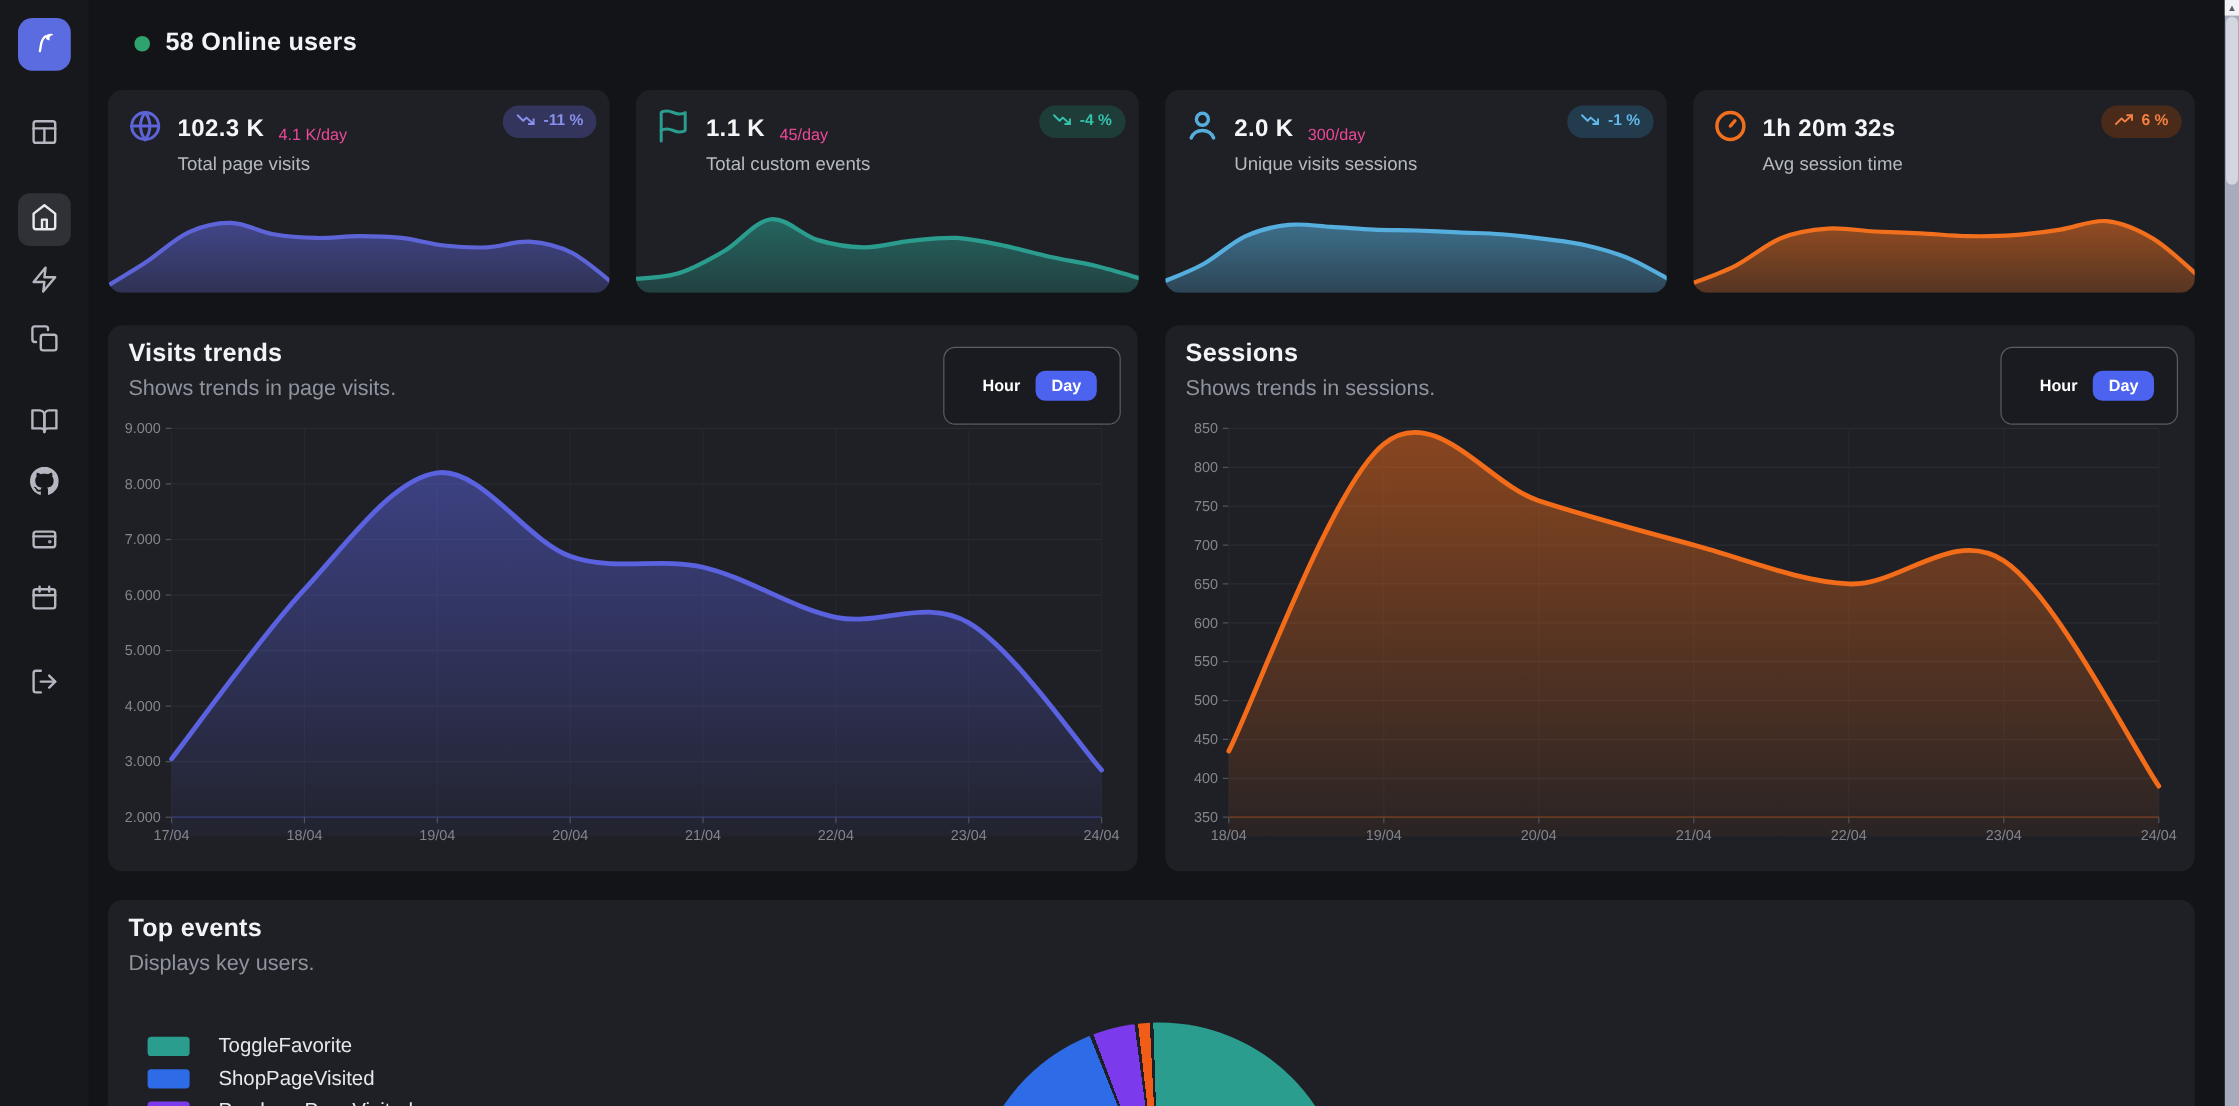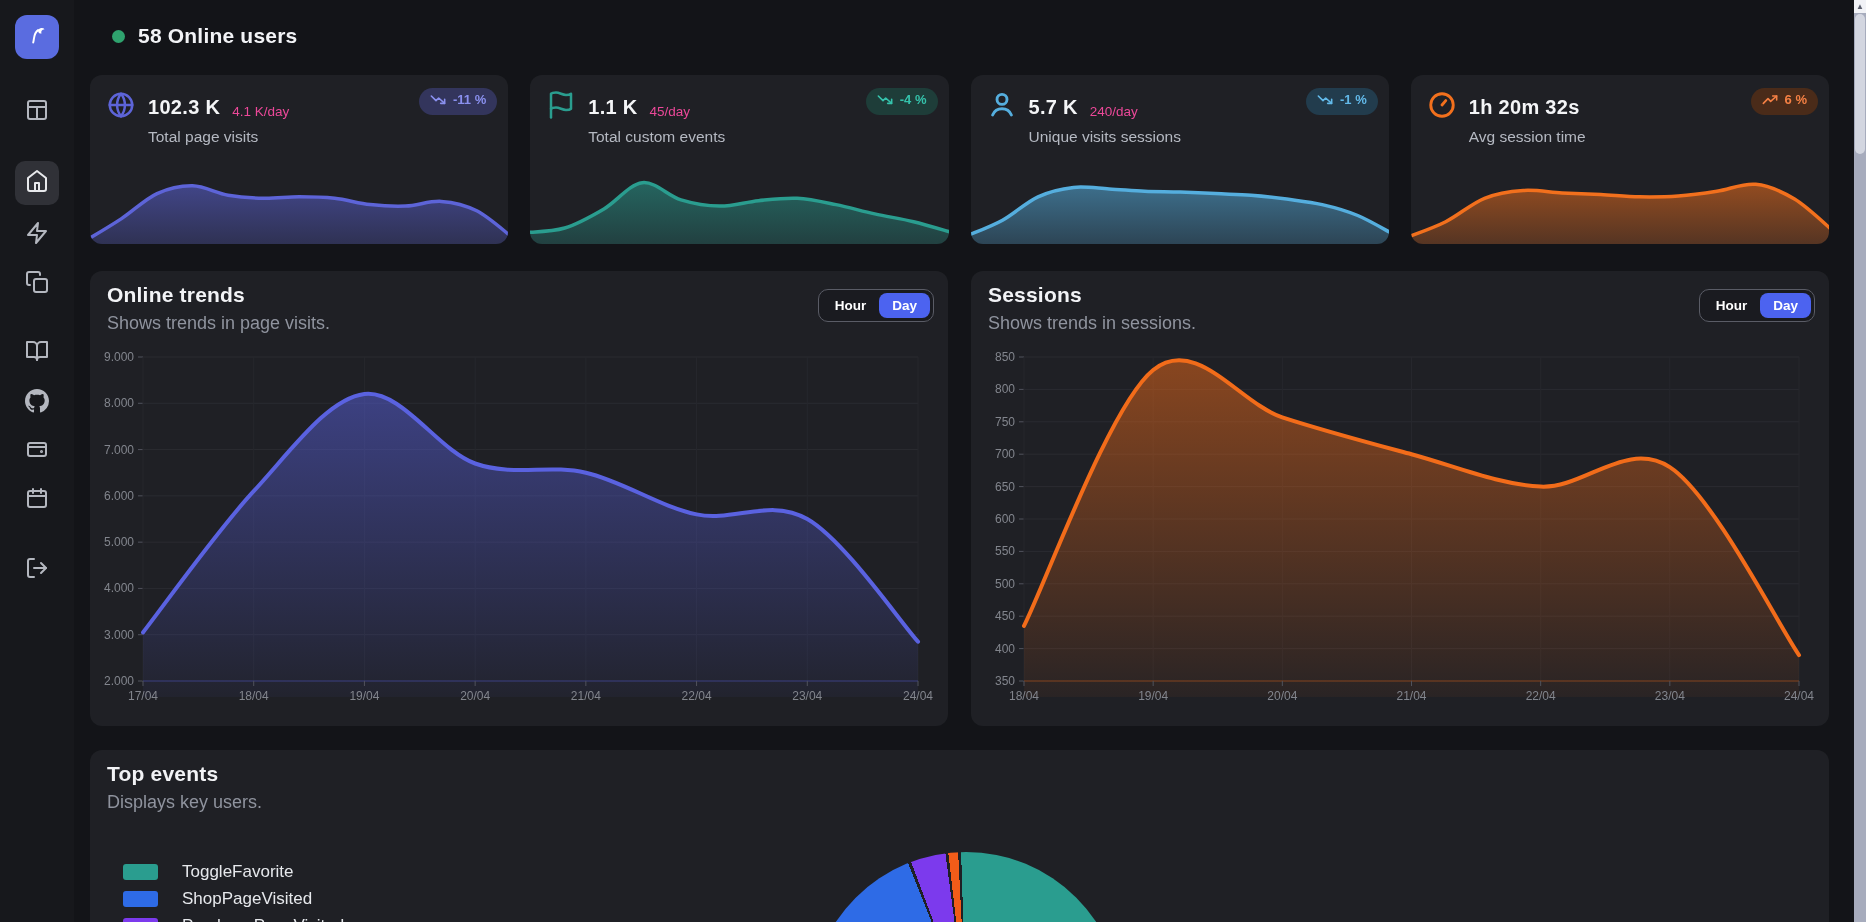--- a/index.html
+++ b/index.html
@@ -34,21 +34,21 @@
     padding:4px 11px;border-radius:14px;font-size:13px;font-weight:600;}
   .badge svg{width:16px;height:16px;}
   .spark{position:absolute;left:0;right:0;bottom:0;height:88px;}
   .spark svg{width:100%;height:88px;display:block;}
   
   .charts-row{position:absolute;left:90px;top:271px;width:1739px;display:flex;gap:23px;}
   .panel{flex:1;height:455px;background:#1f2025;border-radius:12px;position:relative;}
   .panel-title{position:absolute;left:17px;top:12px;color:#f2f3f6;font-size:21px;font-weight:700;letter-spacing:.2px;}
   .panel-sub{position:absolute;left:17px;top:42px;color:#8f939e;font-size:18px;}
   .toggle{position:absolute;top:18px;right:14px;border:1.5px solid #5a5c66;border-radius:10px;
-    padding:3px;display:flex;align-items:center;background:#1a1b20;}
+    padding:19px;display:flex;align-items:center;background:#1a1b20;}
   .toggle-opt{padding:5px 13px;font-size:13.5px;font-weight:700;color:#ffffff;border-radius:8px;cursor:pointer;}
   .toggle-opt.active{background:#4c63f0;}
   .chart-wrap{position:absolute;left:10px;top:68px;width:838px;height:386px;}
   .chart-wrap svg{width:838px;height:386px;display:block;}
   
   .top-panel{position:absolute;left:90px;top:750px;width:1739px;height:300px;
     background:#1f2025;border-radius:12px;overflow:hidden;}
   .legend{position:absolute;left:33px;top:112px;display:flex;flex-direction:column;gap:7px;}
   .legend-row{display:flex;align-items:center;gap:24px;cursor:pointer;}
   .legend-swatch{width:35px;height:16px;border-radius:3px;}
@@ -237,22 +237,22 @@
   </div>
 
   <div class="card">
     <div class="card-top">
       <span style="color: rgb(85, 174, 222);">
         <svg viewBox="0 0 24 24" fill="none" stroke="currentColor" stroke-width="2.3" stroke-linecap="round">
           <circle cx="12" cy="7.5" r="4"></circle>
             <path d="M4.5 20c1.4-3.4 4.2-5 7.5-5s6.1 1.6 7.5 5"></path>
         </svg>
       </span>
-      <span class="card-value">5.7 K</span>
-      <span class="card-rate">240/day</span>
+      <span class="card-value">2.0 K</span>
+      <span class="card-rate">300/day</span>
     </div>
     <div class="card-label">Unique visits sessions</div>
     <div class="badge" style="background: rgb(34, 60, 77); color: rgb(98, 185, 233);">
       <span>
         <svg viewBox="0 0 24 24" fill="none" stroke="currentColor" stroke-width="2.4" stroke-linecap="round" stroke-linejoin="round">
           <polyline points="2 6 9 13 13 9 22 17"></polyline>
             <polyline points="16 17 22 17 22 11"></polyline>
         </svg>
       </span>
       <span>-1 %</span>
@@ -303,21 +303,21 @@
           <path d="M -4.0 81.3 C 2.5 78.7, 21.8 72.2, 34.7 65.7 C 47.6 59.2, 60.5 47.5, 73.5 42.3 C 86.4 37.1, 99.3 35.4, 112.2 34.5 C 125.1 33.6, 138.0 36.2, 150.9 36.9 C 163.8 37.5, 176.7 37.8, 189.6 38.4 C 202.5 39.1, 215.5 40.5, 228.4 40.8 C 241.3 41.0, 254.2 40.9, 267.1 40.0 C 280.0 39.1, 292.9 37.3, 305.8 35.3 C 318.7 33.3, 331.6 27.0, 344.5 28.3 C 357.5 29.6, 370.4 35.3, 383.3 43.1 C 396.2 50.9, 415.5 69.8, 422.0 75.1 L 422 96 L -4 96 Z" fill="url(#sp_3)"></path>
           <path d="M -4.0 81.3 C 2.5 78.7, 21.8 72.2, 34.7 65.7 C 47.6 59.2, 60.5 47.5, 73.5 42.3 C 86.4 37.1, 99.3 35.4, 112.2 34.5 C 125.1 33.6, 138.0 36.2, 150.9 36.9 C 163.8 37.5, 176.7 37.8, 189.6 38.4 C 202.5 39.1, 215.5 40.5, 228.4 40.8 C 241.3 41.0, 254.2 40.9, 267.1 40.0 C 280.0 39.1, 292.9 37.3, 305.8 35.3 C 318.7 33.3, 331.6 27.0, 344.5 28.3 C 357.5 29.6, 370.4 35.3, 383.3 43.1 C 396.2 50.9, 415.5 69.8, 422.0 75.1" fill="none" stroke="#f2701d" stroke-width="3.5" stroke-linecap="round" stroke-linejoin="round"></path>
         </svg>
       </div>
   </div>
 </div>
 
 <div class="charts-row">
 
   <div class="panel">
-    <div class="panel-title">Online trends</div>
+    <div class="panel-title">Visits trends</div>
     <div class="panel-sub">Shows trends in page visits.</div>
     <div class="toggle">
       <div class="toggle-opt">Hour</div>
       <div class="toggle-opt active" style="background: rgb(76, 99, 240);">Day</div>
     </div>
     <div class="chart-wrap">
         <svg viewBox="0 0 838 386">
           <defs>
             <linearGradient id="g_visits_trends" x1="0" y1="0" x2="0" y2="1">
               <stop offset="0" stop-color="#5a62e0" stop-opacity="0.5"></stop>

